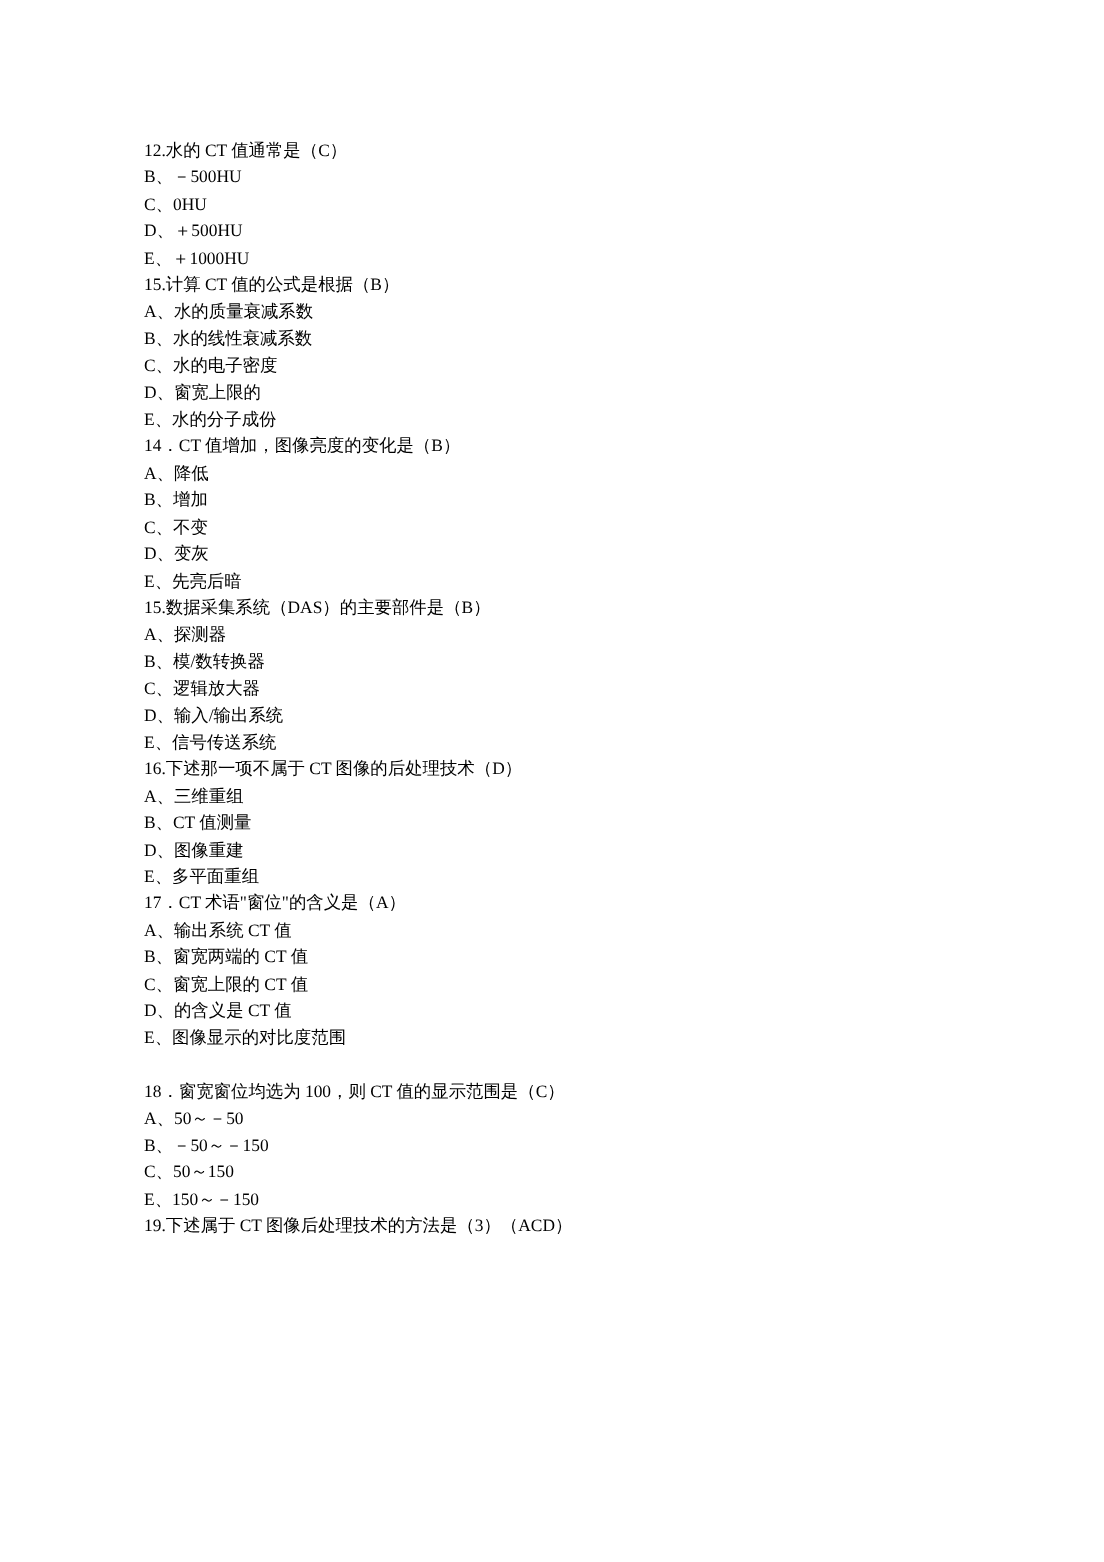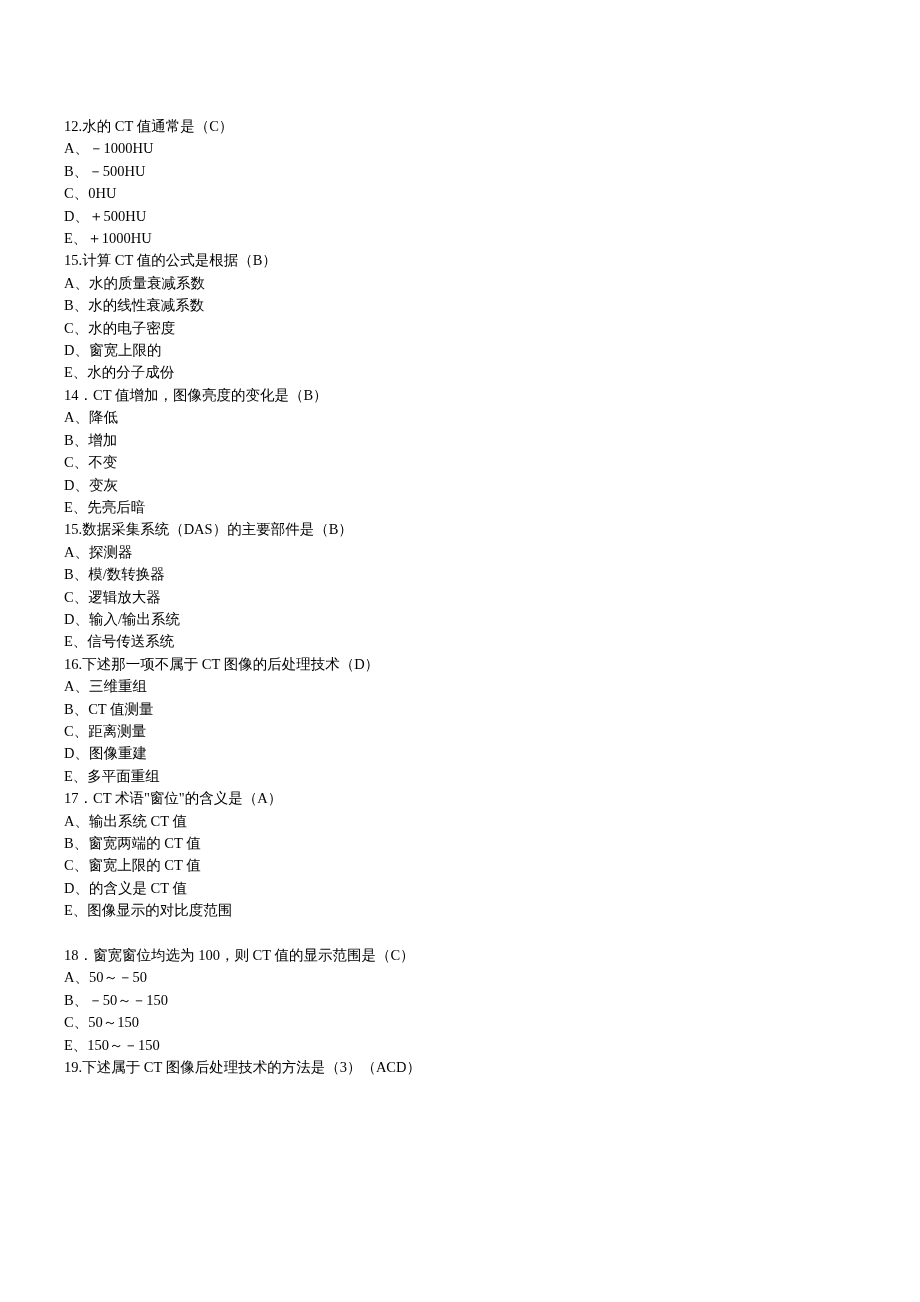--- a/index.html
+++ b/index.html
@@ -4,40 +4,39 @@
 <style>
   html, body {
     margin: 0;
     padding: 0;
     background: #ffffff;
     width: 920px;
   }
   .page {
     width: 920px;
     min-height: 1302px;
-    padding: 115px 120px 120px 64px;
+    padding: 115px 120px 120px 120px;
     box-sizing: border-box;
     font-family: "SimSun", "宋体", serif;
     font-size: 14.5px;
     color: #000;
     line-height: 22.4px;
   }
   .line {
     white-space: pre-wrap;
   }
   .blank {
     height: 22.4px;
   }
 </style>
 </head>
 <body>
 
 <div class="page" id="page-root">
     <div class="line">12.水的 CT 值通常是（C）</div>
-    <div class="line">A、－1000HU</div>
     <div class="line">B、－500HU</div>
     <div class="line">C、0HU</div>
     <div class="line">D、＋500HU</div>
     <div class="line">E、＋1000HU</div>
     <div class="line">15.计算 CT 值的公式是根据（B）</div>
     <div class="line">A、水的质量衰减系数</div>
     <div class="line">B、水的线性衰减系数</div>
     <div class="line">C、水的电子密度</div>
     <div class="line">D、窗宽上限的</div>
     <div class="line">E、水的分子成份</div>
@@ -49,21 +48,20 @@
     <div class="line">E、先亮后暗</div>
     <div class="line">15.数据采集系统（DAS）的主要部件是（B）</div>
     <div class="line">A、探测器</div>
     <div class="line">B、模/数转换器</div>
     <div class="line">C、逻辑放大器</div>
     <div class="line">D、输入/输出系统</div>
     <div class="line">E、信号传送系统</div>
     <div class="line">16.下述那一项不属于 CT 图像的后处理技术（D）</div>
     <div class="line">A、三维重组</div>
     <div class="line">B、CT 值测量</div>
-    <div class="line">C、距离测量</div>
     <div class="line">D、图像重建</div>
     <div class="line">E、多平面重组</div>
     <div class="line">17．CT 术语"窗位"的含义是（A）</div>
     <div class="line">A、输出系统 CT 值</div>
     <div class="line">B、窗宽两端的 CT 值</div>
     <div class="line">C、窗宽上限的 CT 值</div>
     <div class="line">D、的含义是 CT 值</div>
     <div class="line">E、图像显示的对比度范围</div>
     <div class="blank"></div>
     <div class="line">18．窗宽窗位均选为 100，则 CT 值的显示范围是（C）</div>

